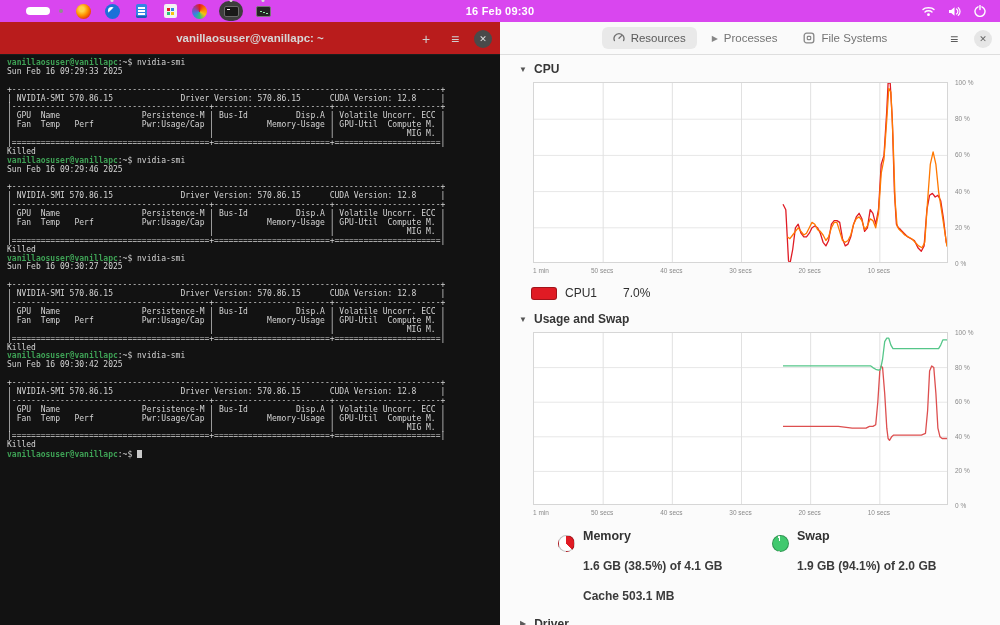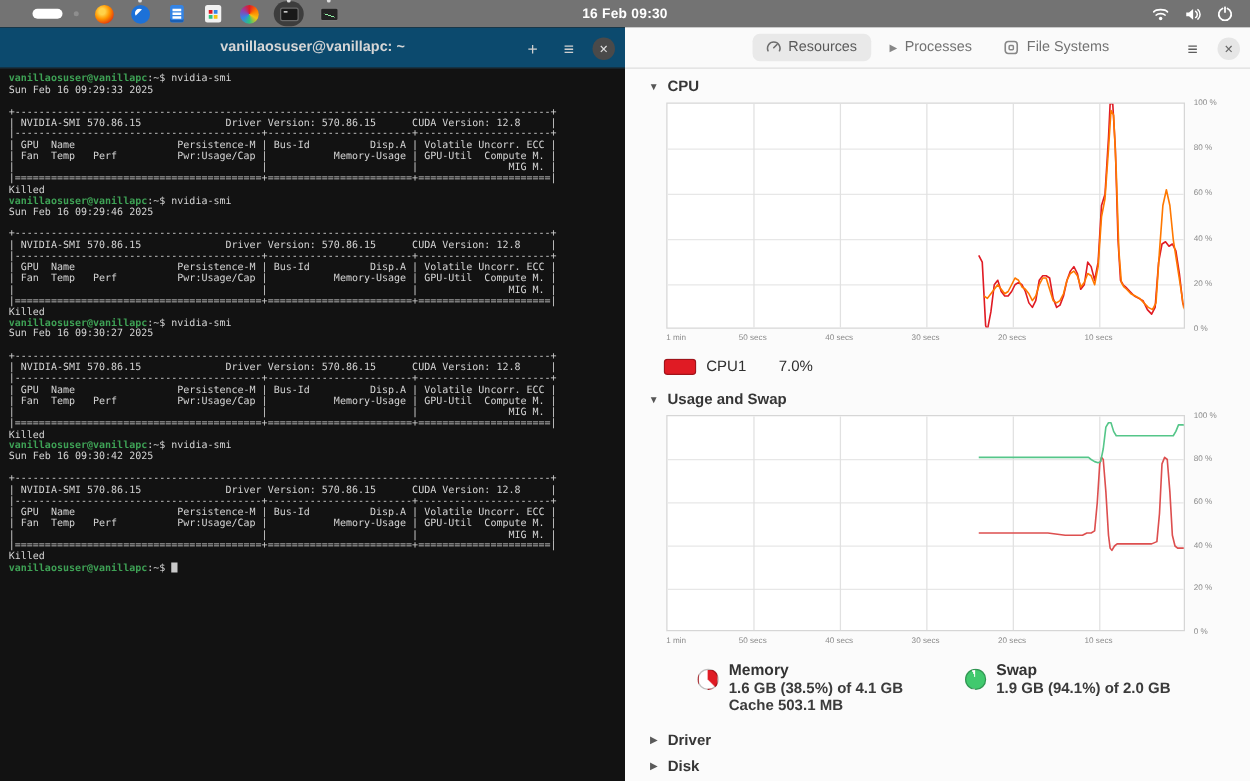--- a/index.html
+++ b/index.html
@@ -1,20 +1,20 @@
 <!DOCTYPE html>
 <html><head>
 <meta charset="utf-8">
 <style>
   * { margin:0; padding:0; box-sizing:border-box; }
   html,body { width:1000px; height:625px; overflow:hidden; background:#000;
               font-family:"Liberation Sans", sans-serif; }
 
   
-  .topbar { position:absolute; left:0; top:0; width:1000px; height:22px; background:#737373;
+  .topbar { position:absolute; left:0; top:0; width:1000px; height:22px; background:#d946ef;
             display:flex; align-items:center; color:#fff; }
   .dock { display:flex; align-items:center; gap:11px; margin-left:26px; height:22px; }
   .ws-pill { width:24px; height:8px; border-radius:4px; background:#fff; }
   .ws-dot { width:4px; height:4px; border-radius:50%; background:#8e8e8e; margin-left:-2px; }
   .dock-ico { position:relative; width:18px; height:18px; display:flex; align-items:center; justify-content:center; }
   .run-dot { position:absolute; top:-3px; left:50%; transform:translateX(-50%); width:3px; height:3px; border-radius:50%; background:#ddd; }
   .ico-firefox { width:15px; height:15px; border-radius:50%;
       background:radial-gradient(circle at 38% 35%, #ffd24a 0 18%, #ff9500 45%, #e3350d 78%, #a91ba0 100%); }
   .ico-web { width:15px; height:15px; border-radius:50%; background:#1c71d8; position:relative; overflow:hidden; }
   .ico-web:after { content:""; position:absolute; left:3px; top:3px; width:7px; height:7px; border-radius:50%;
@@ -34,21 +34,21 @@
   .ico-term:after { content:""; position:absolute; left:2px; top:2px; width:3px; height:1.5px; background:#fff; }
   .ico-mon { width:15px; height:11px; background:#242424; border:1px solid #777; border-radius:2px; position:relative; }
   .ico-mon:after { content:""; position:absolute; left:2px; bottom:2px; width:9px; height:3px;
       background:linear-gradient(to top right, transparent 45%, #8ff0a4 45%, #8ff0a4 60%, transparent 60%); }
   .clock { position:absolute; left:0; right:0; text-align:center; font-size:11px; font-weight:bold; letter-spacing:.2px; }
   .status { position:absolute; right:14px; top:0; height:22px; display:flex; align-items:center; gap:13px; }
   .status svg { display:block; }
 
   
   .terminal { position:absolute; left:0; top:22px; width:500px; height:603px; background:#121212; }
-  .term-titlebar { position:relative; height:33px; background:#0c4a6e; border-bottom:1px solid #1c1c1c;
+  .term-titlebar { position:relative; height:33px; background:#b91c1c; border-bottom:1px solid #1c1c1c;
                    display:flex; align-items:center; justify-content:center; }
   .term-title { font-size:11.5px; font-weight:bold; color:#d6d6d6; }
   .term-controls { position:absolute; right:8px; top:0; height:33px; display:flex; align-items:center; gap:9px; }
   .tbtn { width:20px; height:20px; display:flex; align-items:center; justify-content:center;
           color:#cfcfcf; font-size:14px; }
   .tbtn.close { background:#4a4a4a; border-radius:50%; width:18px; height:18px; font-size:9px; color:#dedede; }
   .term-body { padding:4px 0 0 7px; font-family:"DejaVu Sans Mono", monospace; font-size:8px;
                line-height:8.9px; color:#d4d4d4; white-space:pre; }
   .term-line { height:8.9px; }
   .p-user { color:#3ea155; font-weight:bold; }
@@ -82,21 +82,21 @@
   .cpu-legend .item { display:flex; align-items:center; width:229px; }
   .swatch { width:26px; height:13px; border-radius:3px; border:1px solid rgba(0,0,0,.28); margin-right:8px; }
   .leg-label { font-size:12px; color:#2e2e2e; }
   .leg-value { font-size:12px; color:#2e2e2e; margin-left:26px; }
 
   .mem-legend { display:flex; padding-left:58px; margin-top:9px; }
   .mem-item { display:flex; width:214px; }
   .pie { width:17px; height:17px; border-radius:50%; border:1px solid rgba(0,0,0,.25); margin-top:6px; }
   .mem-text { margin-left:8px;font-weight:bold; }
   .mem-title { font-size:12.5px; color:#333; }
-  .mem-line { font-size:12px; color:#3b3b3b; margin-top:0; }
+  .mem-line { font-size:12px; color:#3b3b3b; margin-top:16px; }
 
   .fold-row { display:flex; align-items:center; gap:8px; padding-left:20px; height:15px; }
   .fold-row .exp { font-size:8px; color:#5a5a5a; }
   .fold-title { font-size:12px; font-weight:bold; color:#363636; }
 </style>
 </head>
 <body>
 
 <div class="topbar">
   <div class="dock">

